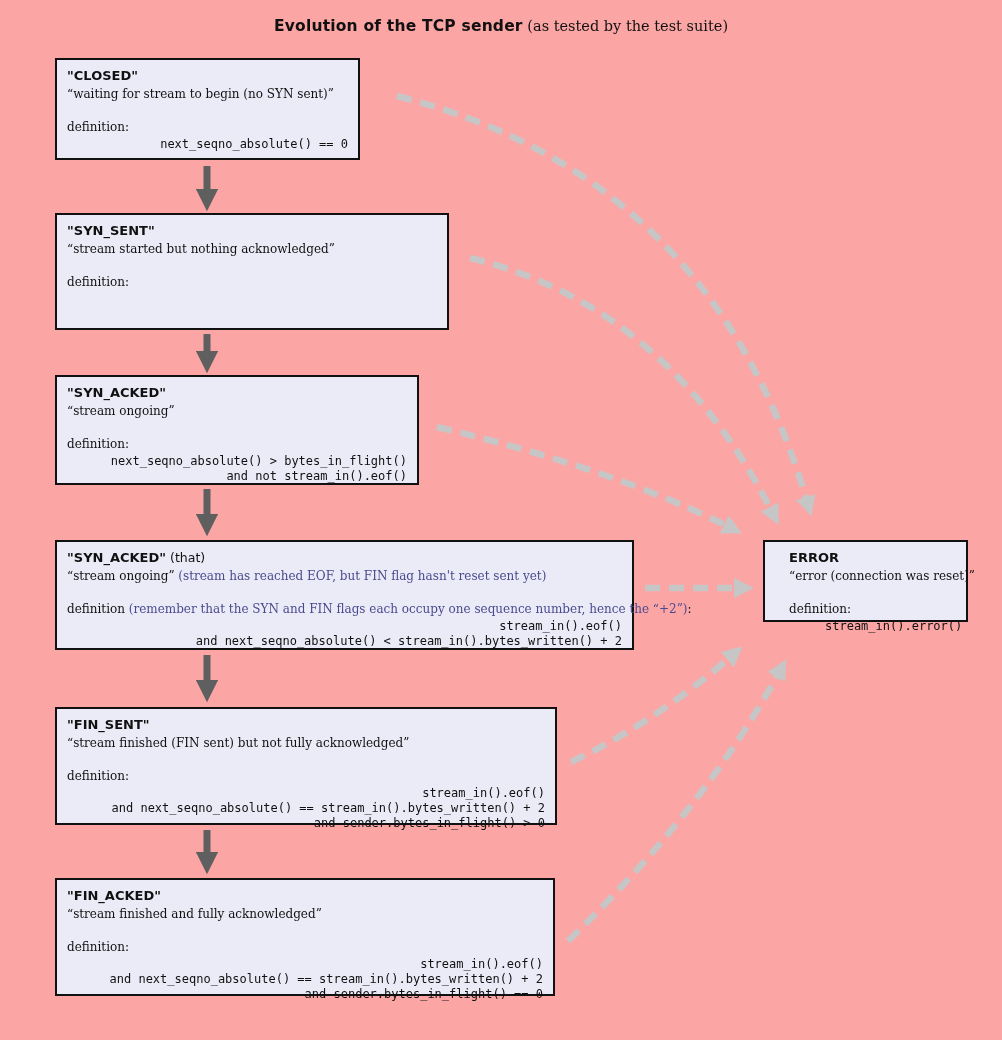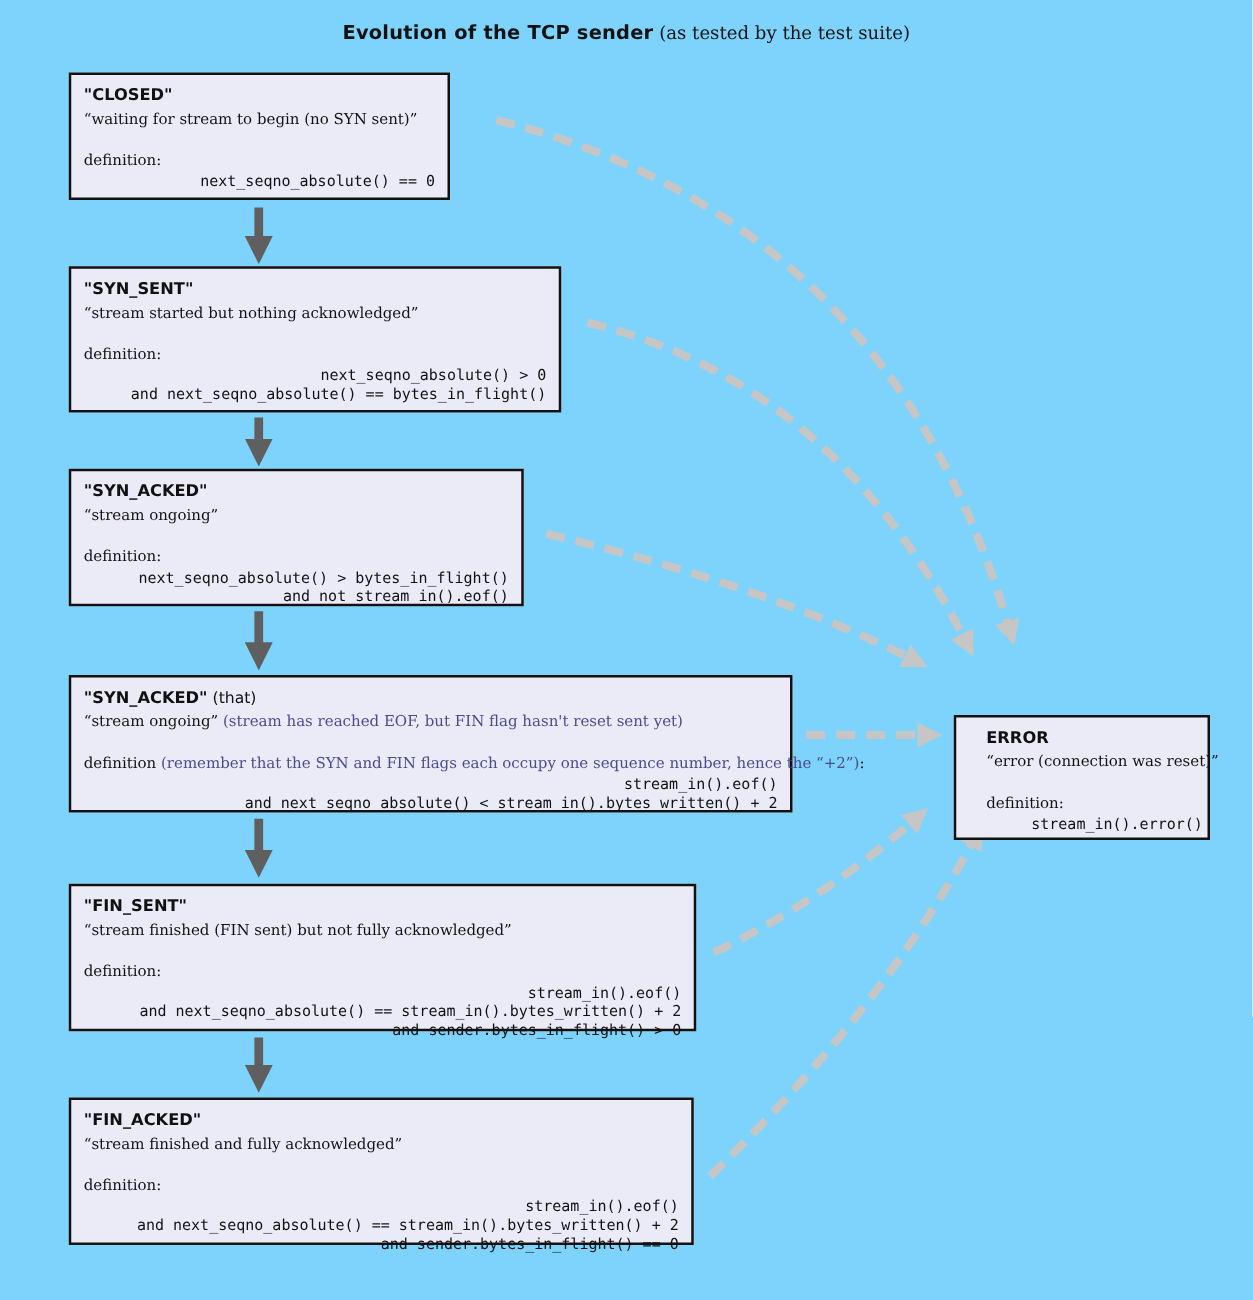--- a/index.html
+++ b/index.html
@@ -1,16 +1,16 @@
 <!DOCTYPE html>
 <html><head>
 <meta charset="utf-8">
 <style>
   html,body{margin:0;padding:0;background:#ffffff;}
-  #page{position:relative;width:1002px;height:1040px;background:#7dd3fc;overflow:hidden;
+  #page{position:relative;width:1002px;height:1040px;background:#fca5a5;overflow:hidden;
         font-family:"DejaVu Sans",sans-serif;color:#111;}
   #arrow-layer{position:absolute;left:0;top:0;width:1002px;height:1040px;}
 
   .title{position:absolute;left:0;top:16px;width:1002px;text-align:center;white-space:nowrap;}
   .title-main{font-family:"DejaVu Sans",sans-serif;font-weight:bold;font-size:15.5px;letter-spacing:.2px;}
   .title-sub{font-family:"DejaVu Serif",serif;font-size:14.5px;}
 
   .state-box{position:absolute;box-sizing:border-box;background:#ebebf8;border:2.5px solid #111;
              padding:6px 10px 4px 10px;}
   .name-line{white-space:nowrap;line-height:17px;}
@@ -60,22 +60,20 @@
     <div class="name-line"><span class="sname">"CLOSED"</span><span class="nsuffix"></span></div>
     <div class="desc-line"><span class="desc">“waiting for stream to begin (no SYN sent)”</span><span class="desc note"></span></div>
     <div class="def-line"><span class="def">definition:</span><span class="def note"></span><span class="def"></span></div>
     <pre class="code">next_seqno_absolute() == 0</pre>
   </div>
 
   <div class="state-box" style="left:55px;top:213px;width:394px;height:117px;">
     <div class="name-line"><span class="sname">"SYN_SENT"</span><span class="nsuffix"></span></div>
     <div class="desc-line"><span class="desc">“stream started but nothing acknowledged”</span><span class="desc note"></span></div>
     <div class="def-line"><span class="def">definition:</span><span class="def note"></span><span class="def"></span></div>
-    <pre class="code">next_seqno_absolute() &gt; 0
-and next_seqno_absolute() == bytes_in_flight()</pre>
   </div>
 
   <div class="state-box" style="left:55px;top:375px;width:364px;height:110px;">
     <div class="name-line"><span class="sname">"SYN_ACKED"</span><span class="nsuffix"></span></div>
     <div class="desc-line"><span class="desc">“stream ongoing”</span><span class="desc note"></span></div>
     <div class="def-line"><span class="def">definition:</span><span class="def note"></span><span class="def"></span></div>
     <pre class="code">next_seqno_absolute() &gt; bytes_in_flight()
 and not stream_in().eof()</pre>
   </div>
 
@@ -98,20 +96,20 @@
 
   <div class="state-box" style="left:55px;top:878px;width:500px;height:118px;">
     <div class="name-line"><span class="sname">"FIN_ACKED"</span><span class="nsuffix"></span></div>
     <div class="desc-line"><span class="desc">“stream finished and fully acknowledged”</span><span class="desc note"></span></div>
     <div class="def-line"><span class="def">definition:</span><span class="def note"></span><span class="def"></span></div>
     <pre class="code">stream_in().eof()
 and next_seqno_absolute() == stream_in().bytes_written() + 2
 and sender.bytes_in_flight() == 0</pre>
   </div>
 
-  <div class="state-box" style="left:763px;top:572px;width:205px;height:100px;padding-left:24px;">
+  <div class="state-box" style="left:763px;top:540px;width:205px;height:82px;padding-left:24px;">
     <div class="name-line"><span class="sname">ERROR</span><span class="nsuffix"></span></div>
     <div class="desc-line"><span class="desc">“error (connection was reset)”</span><span class="desc note"></span></div>
     <div class="def-line"><span class="def">definition:</span><span class="def note"></span><span class="def"></span></div>
     <pre class="code">stream_in().error()</pre>
   </div>
 
 </div>
 
 </body></html>

